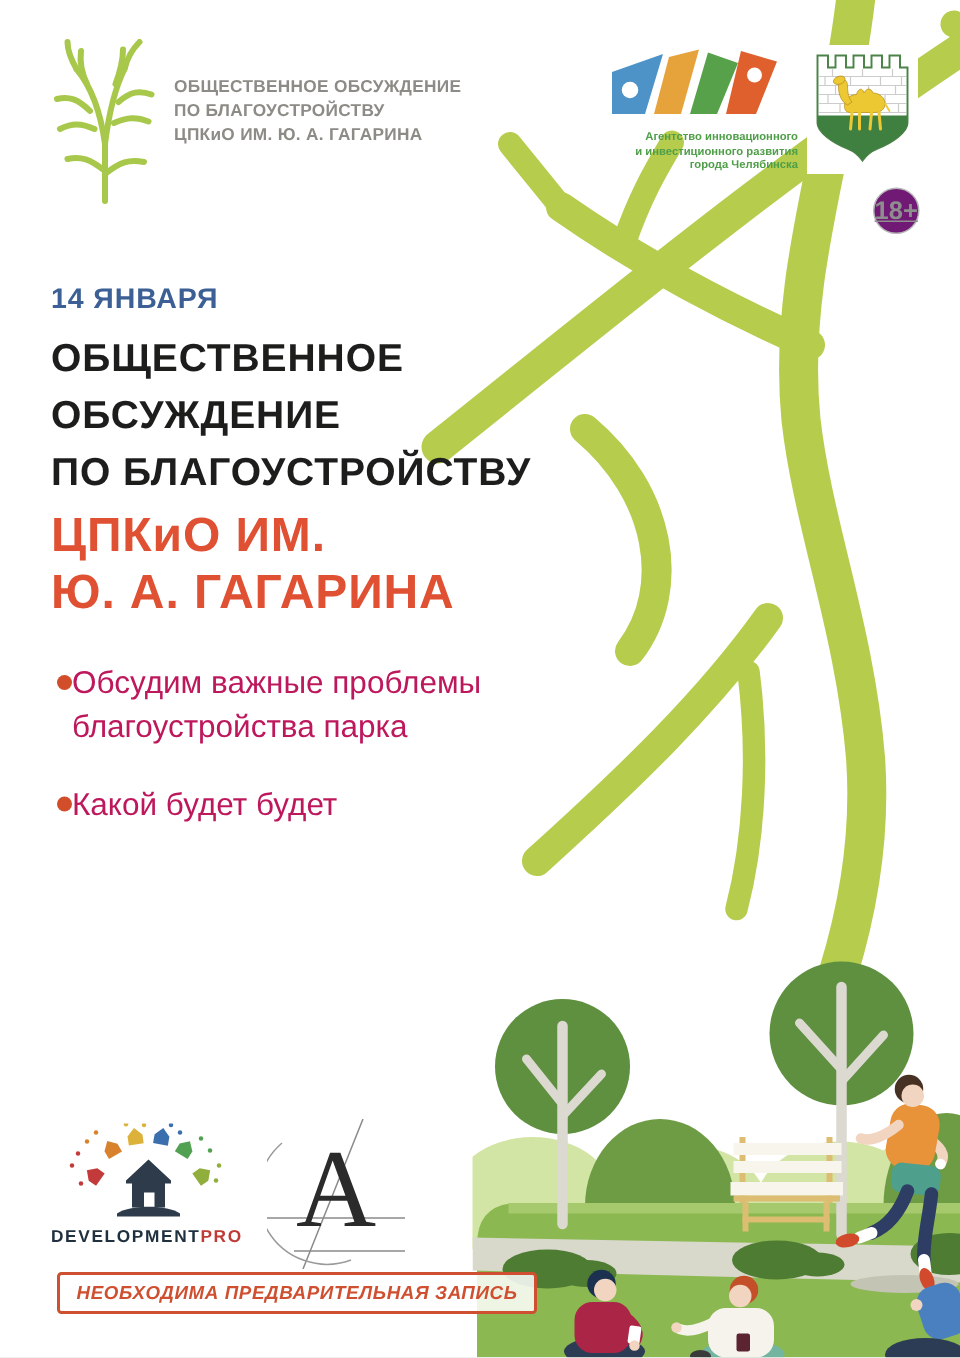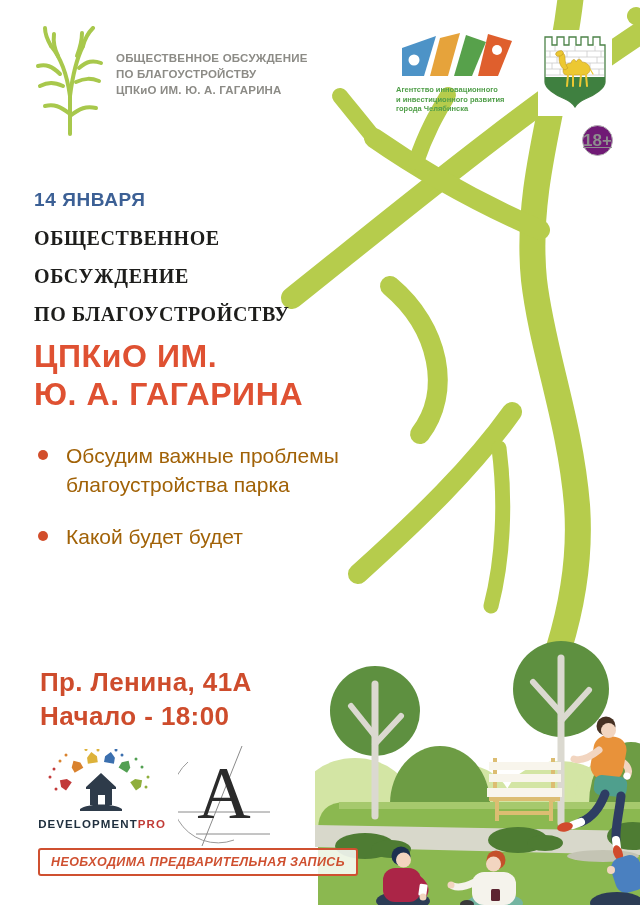--- a/index.html
+++ b/index.html
@@ -11,47 +11,47 @@
   
   .bg-branches{left:0;top:0;width:640px;height:905px;z-index:0;}
 
   
   .park{left:315px;top:618px;width:325px;height:287px;z-index:1;}
 
   
   .tree-logo{left:30px;top:26px;width:80px;height:110px;z-index:2;}
   .org-title{left:116px;top:50px;z-index:2;font-size:11.5px;font-weight:bold;color:#8c8b86;
              line-height:16px;letter-spacing:.2px;}
-  .agency{left:396px;top:30px;width:136px;z-index:2;text-align:left;}
+  .agency{left:396px;top:30px;width:136px;z-index:2;text-align:right;}
   .agency-caption{margin-top:3px;font-size:7.5px;font-weight:bold;color:#4f9e48;line-height:9.5px;}
   .coat{left:538px;top:30px;width:74px;height:86px;background:#fff;padding:3px 5px;z-index:2;box-sizing:border-box;}
   .age-badge{left:582px;top:125px;width:31px;height:31px;border:1.5px solid #b5b5b5;border-radius:50%;
              color:#8e8e8e;font-size:17px;font-weight:bold;display:flex;align-items:center;
              justify-content:center;z-index:2;box-sizing:border-box;background:#701a75;text-decoration:underline;}
 
   
   .headline{left:34px;top:181px;z-index:2;font-weight:800;letter-spacing:.6px;}
   .headline div{line-height:38px;}
   .hl-date{font-size:19px;color:#3c6095;}
-  .hl-black{font-size:20px;color:#1d1d1b;font-family:Liberation Serif, serif;}
+  .hl-black{font-size:26px;color:#1d1d1b;}
   .hl-orange{font-size:32px;color:#df5132;}
   .hl-gap{height:4px;line-height:4px !important;}
 
   
   .bullets{left:38px;top:441px;z-index:2;width:400px;}
   .bullet{display:flex;margin-bottom:23px;}
   .dot{width:10px;height:10px;border-radius:50%;background:#d24e2b;margin-top:9px;flex:none;}
-  .bullet-text{margin-left:18px;font-size:21px;color:#a16207;line-height:29px;font-weight:500;}
+  .bullet-text{font-size:21px;color:#be185d;line-height:29px;font-weight:500;}
 
   
   .details{left:40px;top:665px;z-index:2;font-size:26px;font-weight:800;color:#ce4c2c;
            line-height:34px;letter-spacing:.4px;}
 
   
-  .devpro{left:34px;top:749px;width:132px;text-align:right;z-index:2;}
+  .devpro{left:34px;top:749px;width:132px;text-align:left;z-index:2;}
   .devpro-name{font-size:11.5px;letter-spacing:1.1px;color:#20303f;font-weight:600;margin-top:1px;}
   .devpro-name .pro{color:#c13b36;font-weight:700;}
   .architect{left:178px;top:746px;width:92px;height:100px;z-index:2;}
   .architect-letter{position:absolute;left:50%;top:50%;transform:translate(-50%,-54%);
                     font-family:"Liberation Serif",serif;font-size:74px;color:#2b2b2b;line-height:1;}
   .architect-lines{position:absolute;left:0;top:0;}
 
   .note-box{left:38px;top:848px;border:2px solid #cf5030;border-radius:3px;padding:5px 11px;
             color:#cf5030;font-size:12.5px;font-weight:bold;letter-spacing:.4px;z-index:2;background:rgba(255,255,255,.85);font-style:italic;}
 </style>
@@ -263,24 +263,20 @@
       <span class="dot"></span>
       <span class="bullet-text pre">Обсудим важные проблемы
 благоустройства парка</span>
     </div>
     <div class="bullet">
       <span class="dot"></span>
       <span class="bullet-text pre">Какой будет будет</span>
     </div>
   </div>
 
-  <div class="layer details">
-    <div>Пр. Ленина, 41А</div>
-    <div>Начало - 18:00</div>
-  </div>
 
   <div class="layer devpro">
     <svg width="130" height="64" viewBox="0 0 130 64">
       <g>
         <path transform="translate(28,34) rotate(-55)" d="M-5 0 L0 -5 L5 0 L5 6 L-5 6 Z" fill="#c23a3a"></path>
         <path transform="translate(40,16) rotate(-30)" d="M-5 0 L0 -5 L5 0 L5 6 L-5 6 Z" fill="#d9822e"></path>
         <path transform="translate(56,8)  rotate(-8)" d="M-5 0 L0 -5 L5 0 L5 6 L-5 6 Z" fill="#ddb23a"></path>
         <path transform="translate(74,8)  rotate(10)" d="M-5 0 L0 -5 L5 0 L5 6 L-5 6 Z" fill="#3b6fae"></path>
         <path transform="translate(90,16) rotate(32)" d="M-5 0 L0 -5 L5 0 L5 6 L-5 6 Z" fill="#52a052"></path>
         <path transform="translate(102,34) rotate(55)" d="M-5 0 L0 -5 L5 0 L5 6 L-5 6 Z" fill="#8fae3c"></path>

